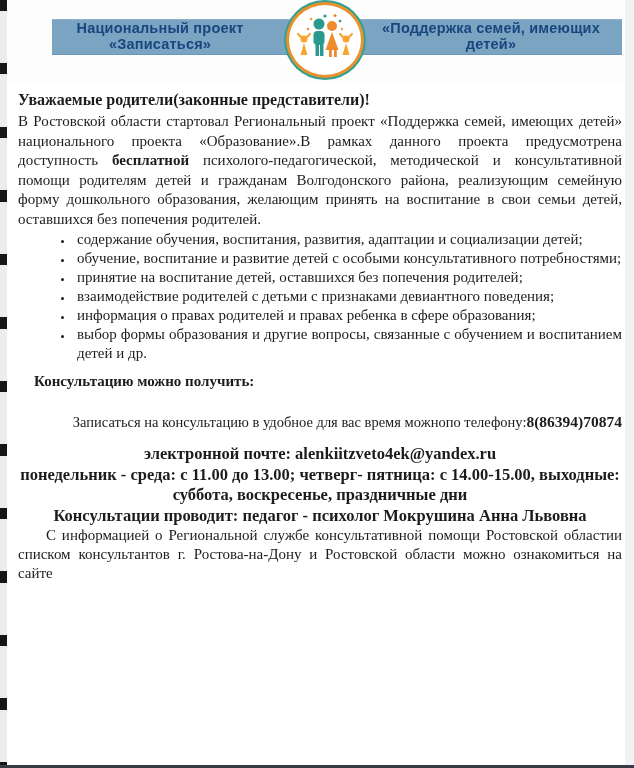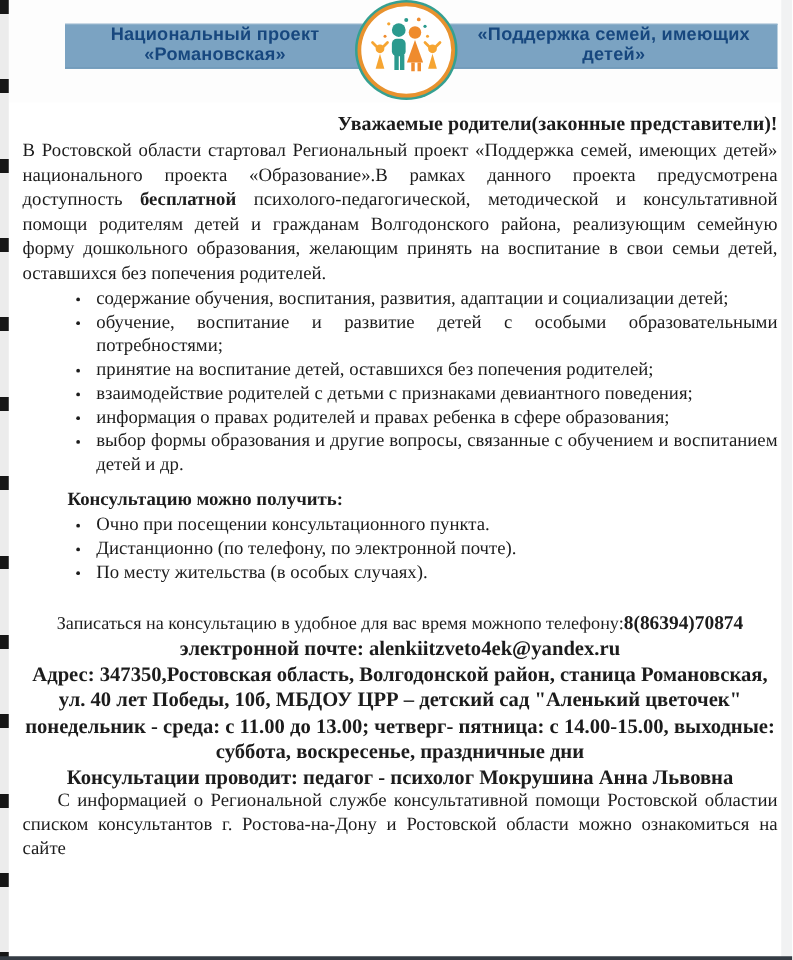--- a/index.html
+++ b/index.html
@@ -26,45 +26,45 @@
   .header { position:relative; height:82px; background:#fdfdfd; }
   .band {
     position:absolute; left:52px; top:19px; width:570px; height:34px;
     background:#7ba3c2; border-top:1px solid #8fb1ca; border-bottom:1px solid #6c96b6;
   }
   .band-text {
     position:absolute; top:21px; text-align:center;
     font-family:"Liberation Sans", sans-serif; font-weight:bold;
     font-size:14.5px; line-height:15.5px; color:#17477e; letter-spacing:.2px;
   }
-  .band-text.left  { left:52px;  width:240px; }
+  .band-text.left  { left:40px;  width:240px; }
   .band-text.right { left:360px; width:262px; }
   .logo {
     position:absolute; left:286px; top:2px; width:72px; height:70px;
     background:#ffffff; border:3px solid #e8922e; border-radius:50%;
     box-shadow:0 0 0 2px #35a091; display:flex; align-items:center; justify-content:center;
     z-index:2;
   }
   
   .content { padding:8px 12px 0 18px; }
   .title {
-    font-size:16px; font-weight:bold; text-align:right;
+    font-size:16px; font-weight:bold; text-align:left;
     margin:0 0 2px 0; line-height:20px;
   }
   .para { margin:0; font-size:15px; line-height:19.5px; text-align:justify; }
   ul.doc-list { margin:1px 0 0 0; padding:0 0 0 56px; }
   ul.doc-list li {
     font-size:15px; line-height:19px; text-align:justify;
     padding-left:3px; margin:0;
   }
   ul.doc-list li::marker { font-size:11px; }
   .consult-heading {
-    margin:9px 0 0 36px; font-size:15px; font-weight:bold; line-height:19px;
+    margin:9px 0 0 16px; font-size:15px; font-weight:bold; line-height:19px;
   }
-  .signup { margin:21px 0 0 0; font-size:14.5px; text-align:center; line-height:19px; }
+  .signup { margin:21px 0 12px 0; font-size:14.5px; text-align:right; line-height:19px; }
   .signup b { font-size:15.5px; }
   .bold-center {
     margin:0; font-size:16.5px; font-weight:bold; text-align:center; line-height:20.5px;
   }
   .info-para {
     margin:0; font-size:15px; line-height:19px; text-align:justify; text-indent:28px;
   }
 </style>
 </head>
 <body>
@@ -72,21 +72,21 @@
 <div class="page">
 
   <div class="left-gutter"></div>
   <div class="right-edge"></div>
 
   <div class="header">
     <div class="band"></div>
 
     <div class="band-text left">
       <div>Национальный проект</div>
-      <div>«Романовская»</div>
+      <div>«Записаться»</div>
     </div>
 
     <div class="logo">
       <svg width="60" height="56" viewBox="0 0 60 56" aria-hidden="true">
 
         <circle cx="24" cy="12" r="5.5" fill="#2B9A8E"></circle>
         <rect x="18.5" y="19" width="11" height="14" rx="4" fill="#2B9A8E"></rect>
         <rect x="20.5" y="32" width="3.5" height="12" fill="#2B9A8E"></rect>
         <rect x="25" y="32" width="3.5" height="12" fill="#2B9A8E"></rect>
 
@@ -119,40 +119,34 @@
 
   <div class="content">
     <h1 class="title">Уважаемые родители(законные представители)!</h1>
 
     <p class="para"><span>В Ростовской области стартовал Региональный проект «Поддержка семей, имеющих детей» национального проекта «Образование».В рамках данного проекта предусмотрена доступность </span><b>бесплатной</b><span> психолого-педагогической, методической и консультативной помощи родителям детей и гражданам Волгодонского района, реализующим семейную форму дошкольного образования, желающим принять на воспитание в свои семьи детей, оставшихся без попечения родителей.</span></p>
 
 
 
     <ul class="doc-list">
       <li>содержание обучения, воспитания, развития, адаптации и социализации детей;</li>
-      <li>обучение, воспитание и развитие детей с особыми образовательными потребностями;</li>
+      <li>обучение, воспитание и развитие детей с особыми консультативного потребностями;</li>
       <li>принятие на воспитание детей, оставшихся без попечения родителей;</li>
       <li>взаимодействие родителей с детьми с признаками девиантного поведения;</li>
       <li>информация о правах родителей и правах ребенка в сфере образования;</li>
       <li>выбор формы образования и другие вопросы, связанные с обучением и воспитанием детей и др.</li>
     </ul>
 
     <p class="consult-heading">Консультацию можно получить:</p>
 
-    <ul class="doc-list">
-      <li>Очно при посещении консультационного пункта.</li>
-      <li>Дистанционно (по телефону, по электронной почте).</li>
-      <li>По месту жительства (в особых случаях).</li>
-    </ul>
 
     <p class="signup"><span>Записаться на консультацию в удобное для вас время можнопо телефону:</span><b>8(86394)70874</b></p>
 
     <p class="bold-center">электронной почте: alenkiitzveto4ek@yandex.ru</p>
 
-    <p class="bold-center">Адрес: 347350,Ростовская область, Волгодонской район, станица Романовская, ул. 40 лет Победы, 10б, МБДОУ ЦРР – детский сад "Аленький цветочек"</p>
 
 
     <p class="bold-center">понедельник - среда:  с 11.00 до 13.00; четверг- пятница: с 14.00-15.00, выходные: суббота, воскресенье, праздничные дни</p>
 
     <p class="bold-center">Консультации проводит: педагог - психолог Мокрушина Анна Львовна</p>
 
     <p class="info-para"><span>С информацией о Региональной службе консультативной помощи Ростовской областии списком консультантов г. Ростова-на-Дону и Ростовской области можно ознакомиться на сайте</span>
       
     </p>
   </div>

